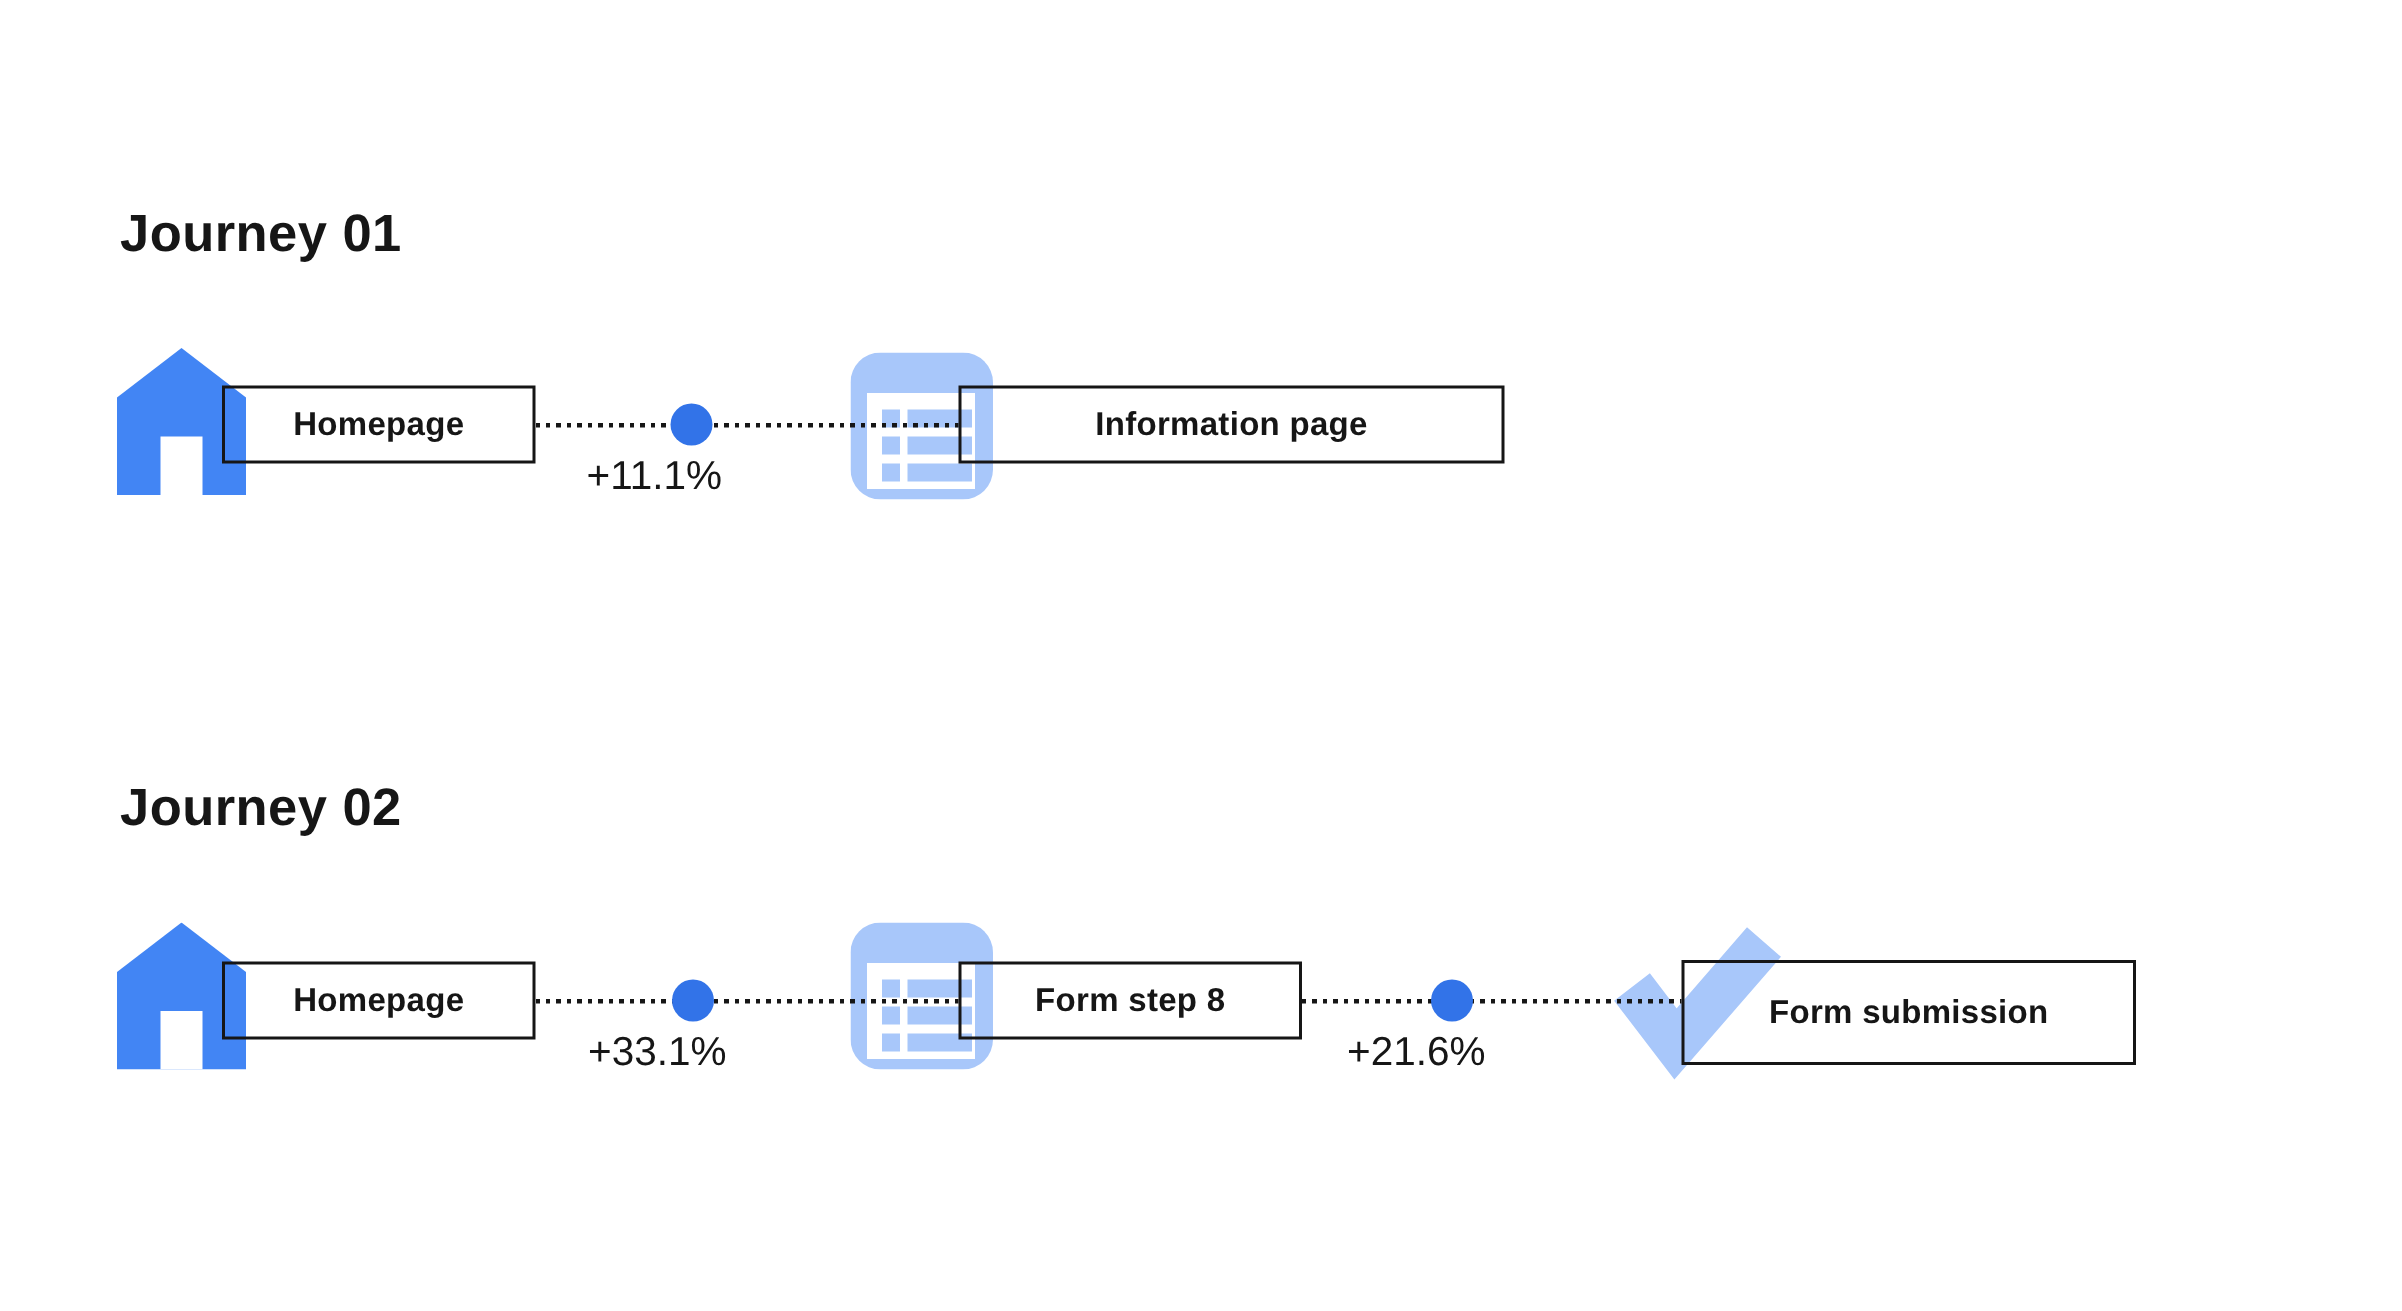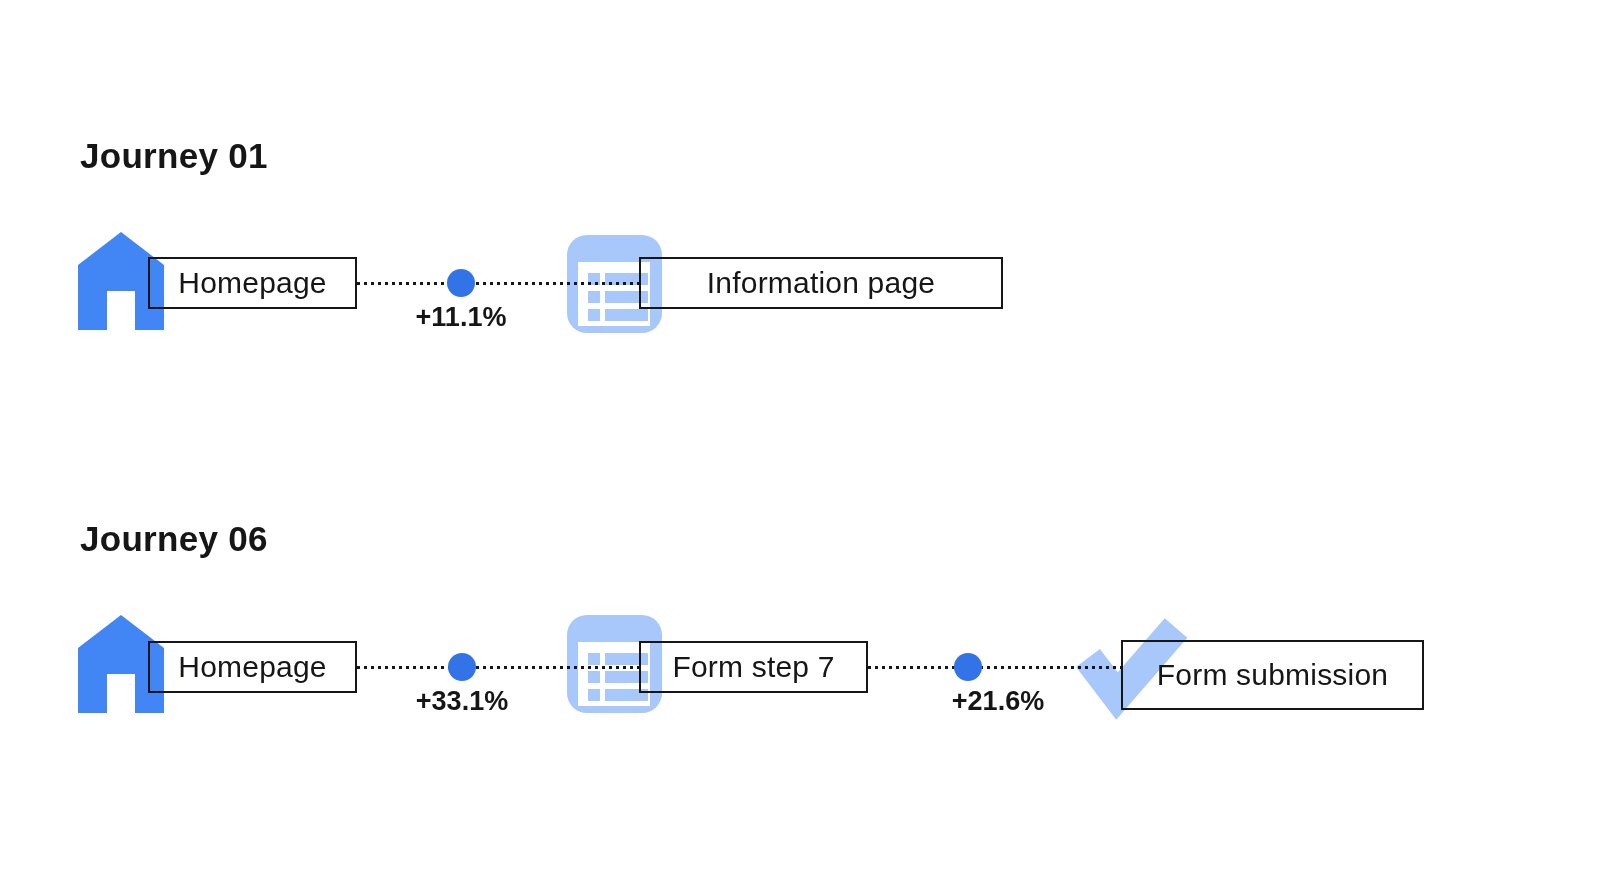--- a/index.html
+++ b/index.html
@@ -55,35 +55,35 @@
   .ndot{
     position:absolute;width:28px;height:28px;border-radius:50%;
     background:var(--node-blue);z-index:2;
   }
   .d1{left:447px;top:269px;}
   .d2a{left:448px;top:653px;}
   .d2b{left:954px;top:653px;}
 
   .pct{
     position:absolute;z-index:2;
-    font-size:27px;font-weight:700;text-align:center;color:var(--ink);
+    font-size:27px;font-weight:400;text-align:left;color:var(--ink);
   }
   .p1{left:391px;top:302px;width:140px;}
   .p2a{left:392px;top:686px;width:140px;}
-  .p2b{left:928px;top:686px;width:140px;}
+  .p2b{left:898px;top:686px;width:140px;}
 
   .lbox{
     position:absolute;z-index:3;
     border:2.5px solid var(--ink);
     background:transparent;
     display:flex;align-items:center;justify-content:center;
     box-sizing:border-box;
   }
   .lbox span{
-    font-size:30px;font-weight:400;color:var(--ink);letter-spacing:0.2px;
+    font-size:22px;font-weight:700;color:var(--ink);letter-spacing:0.2px;
     white-space:nowrap;
   }
   .b1a{left:148px;top:257px;width:209px;height:52px;}
   .b1b{left:639px;top:257px;width:364px;height:52px;}
   .b2a{left:148px;top:641px;width:209px;height:52px;}
   .b2b{left:639px;top:641px;width:229px;height:52px;}
   .b2c{left:1121px;top:640px;width:303px;height:70px;}
 </style>
 </head>
 <body>
@@ -119,21 +119,21 @@
 
     <div class="lbox b1a">
       <span>Homepage</span>
     </div>
     <div class="lbox b1b">
       <span>Information page</span>
     </div>
   </section>
 
   <section>
-    <h2 class="jtitle t2">Journey 06</h2>
+    <h2 class="jtitle t2">Journey 02</h2>
 
     <span class="icon home-2">
       <svg width="86" height="98" viewBox="0 0 86 98" xmlns="http://www.w3.org/2000/svg">
         <polygon class="house-fill" points="43,0 86,33 86,98 0,98 0,33"></polygon>
         <rect class="house-door" x="29" y="59" width="28" height="39"></rect>
       </svg>
     </span>
 
     <span class="icon list-2">
       <svg width="95" height="98" viewBox="0 0 95 98" xmlns="http://www.w3.org/2000/svg">
@@ -159,20 +159,20 @@
     <div class="pct p2a">+33.1%</div>
 
     <div class="dotline l2b"></div>
     <div class="ndot d2b"></div>
     <div class="pct p2b">+21.6%</div>
 
     <div class="lbox b2a">
       <span>Homepage</span>
     </div>
     <div class="lbox b2b">
-      <span>Form step 7</span>
+      <span>Form step 8</span>
     </div>
     <div class="lbox b2c">
       <span>Form submission</span>
     </div>
   </section>
 
 </div>
 
 </body></html>

